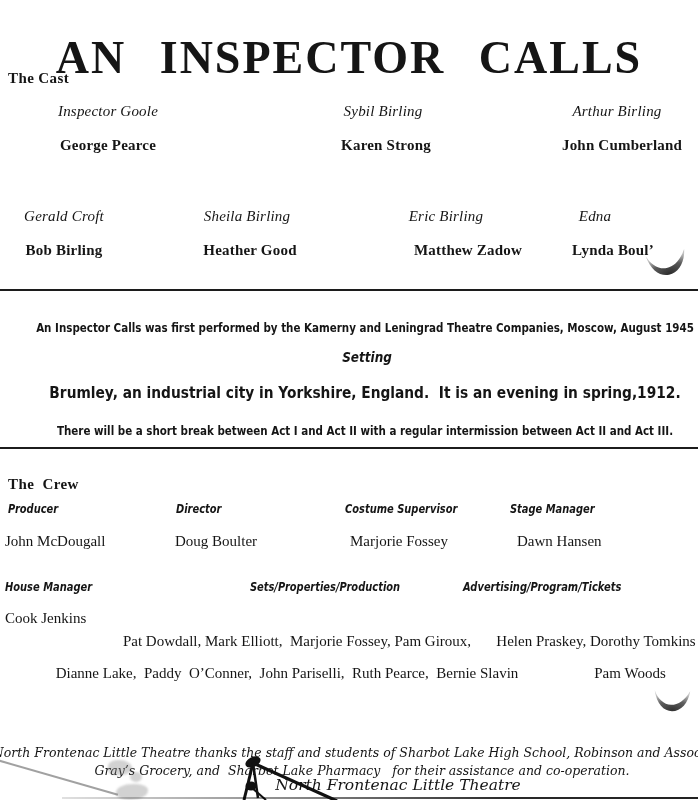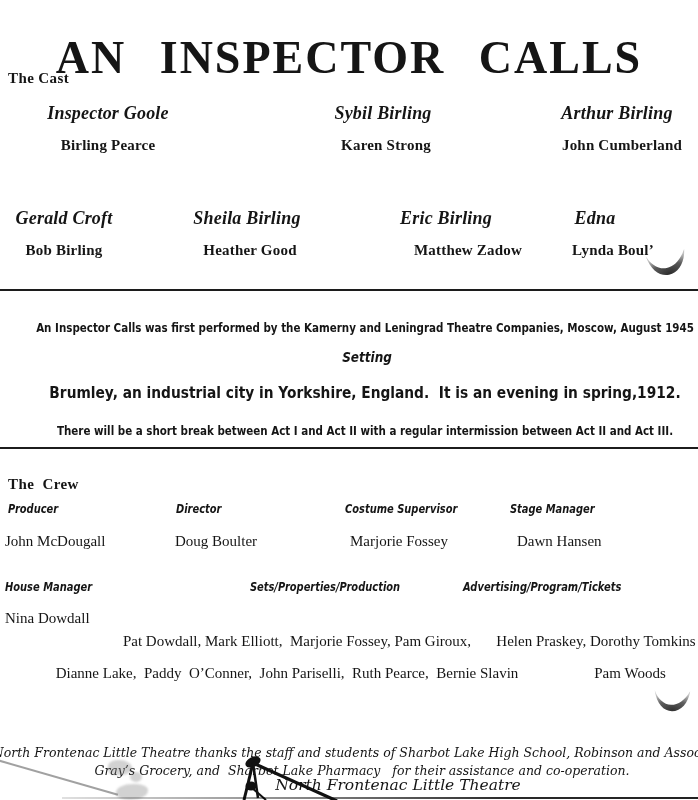--- a/index.html
+++ b/index.html
@@ -9,21 +9,21 @@
   }
   .t{position:absolute;white-space:pre;line-height:1.15;}
   .c{transform:translateX(-50%);}
   
   .title{
     position:absolute;left:0;top:0;width:100%;text-align:center;
     font-size:46px;font-weight:bold;letter-spacing:2px;word-spacing:20px;
     font-family:"Liberation Serif",serif;
   }
   .sechead{font-size:15px;font-weight:bold;letter-spacing:.4px;}
-  .role{font-size:18px;font-weight:bold;font-style:italic;letter-spacing:.2px;}
+  .role{font-size:15px;font-weight:normal;font-style:italic;letter-spacing:.2px;}
   .actor{font-size:15px;font-weight:bold;letter-spacing:.2px;}
   
   .cond{
     font-family:"DejaVu Sans",sans-serif;font-weight:bold;
     transform:scaleX(.86);transform-origin:left center;
   }
   .cond.c{transform:translateX(-50%) scaleX(.86);transform-origin:center center;}
   .cond.i{font-style:italic;}
   .sz12{font-size:12px;} .sz14{font-size:14px;} .sz16{font-size:16px;} .sz11{font-size:11.5px;}
   .crewname{font-size:15px;}
@@ -43,21 +43,21 @@
 <div class="page">
 
   <h1 class="title">AN INSPECTOR CALLS</h1>
 
   <div class="t sechead" style="left:8px;top:70px">The Cast</div>
 
   <div class="t role c" style="left:108px;top:103px">Inspector Goole</div>
   <div class="t role c" style="left:383px;top:103px">Sybil Birling</div>
   <div class="t role c" style="left:617px;top:103px">Arthur Birling</div>
 
-  <div class="t actor c" style="left:108px;top:137px">Birling Pearce</div>
+  <div class="t actor c" style="left:108px;top:137px">George Pearce</div>
   <div class="t actor c" style="left:386px;top:137px">Karen Strong</div>
   <div class="t actor c" style="left:622px;top:137px">John Cumberland</div>
 
   <div class="t role c" style="left:64px;top:208px">Gerald Croft</div>
   <div class="t role c" style="left:247px;top:208px">Sheila Birling</div>
   <div class="t role c" style="left:446px;top:208px">Eric Birling</div>
   <div class="t role c" style="left:595px;top:208px">Edna</div>
 
   <div class="t actor c" style="left:64px;top:242px">Bob Birling</div>
   <div class="t actor c" style="left:250px;top:242px">Heather Good</div>
@@ -93,21 +93,21 @@
 
   <div class="t crewname" style="left:5px;top:533px">John McDougall</div>
   <div class="t crewname" style="left:175px;top:533px">Doug Boulter</div>
   <div class="t crewname" style="left:350px;top:533px">Marjorie Fossey</div>
   <div class="t crewname" style="left:517px;top:533px">Dawn Hansen</div>
 
   <div class="t cond i sz11" style="left:5px;top:581px">House Manager</div>
   <div class="t cond i c sz11" style="left:325px;top:581px">Sets/Properties/Production</div>
   <div class="t cond i sz11" style="left:463px;top:581px">Advertising/Program/Tickets</div>
 
-  <div class="t crewname" style="left:5px;top:610px">Nina Dowdall</div>
+  <div class="t crewname" style="left:5px;top:610px">Cook Jenkins</div>
 
   <div class="t crewname c" style="left:297px;top:633px">Pat Dowdall, Mark Elliott,  Marjorie Fossey, Pam Giroux,</div>
   <div class="t crewname c" style="left:596px;top:633px">Helen Praskey, Dorothy Tomkins</div>
 
   <div class="t crewname c" style="left:287px;top:665px">Dianne Lake,  Paddy  O’Conner,  John Pariselli,  Ruth Pearce,  Bernie Slavin</div>
   <div class="t crewname c" style="left:630px;top:665px">Pam Woods</div>
 
   <svg class="artifact" style="left:652px;top:681px" width="40" height="33" viewBox="0 0 44 36">
     <defs>
       <radialGradient id="cg2" cx="50%" cy="95%" r="85%">

